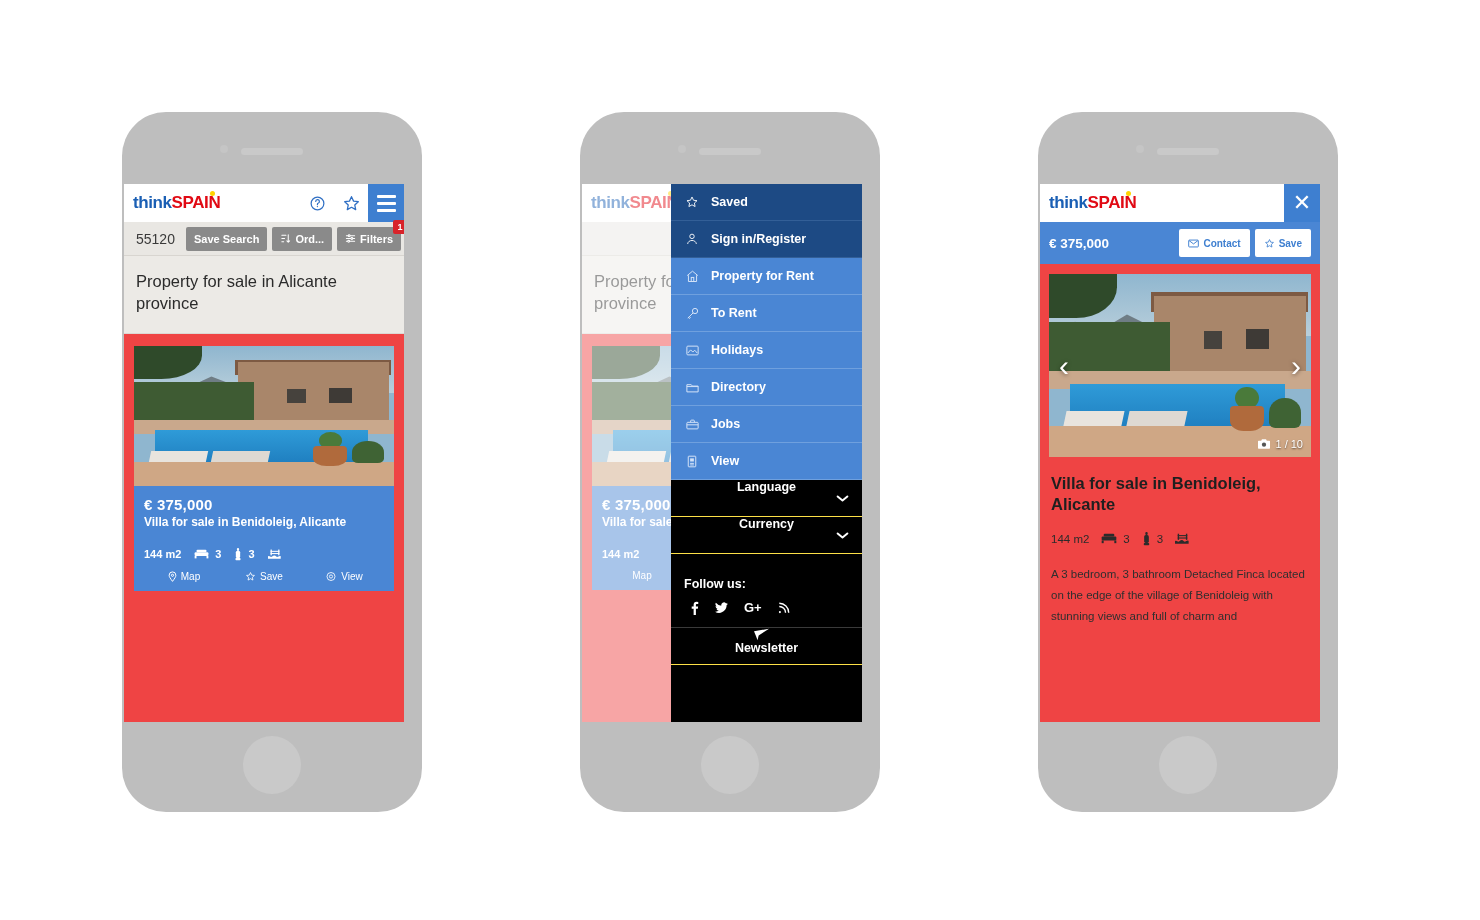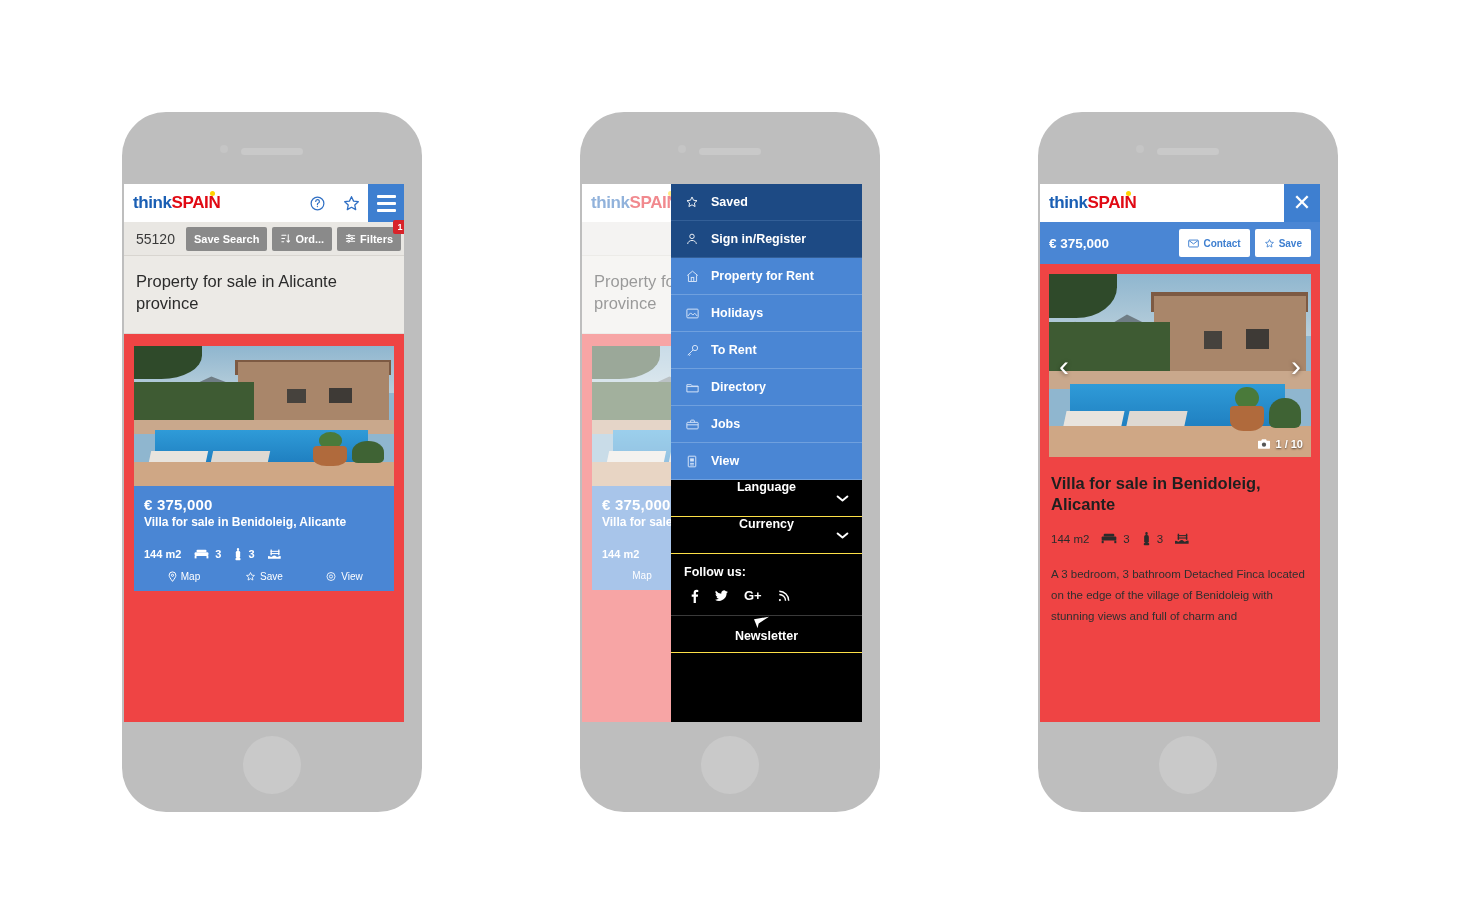--- a/index.html
+++ b/index.html
@@ -161,21 +161,21 @@
     transform: skewX(-12deg); }
   .v-pot { position: absolute; right: 18%; bottom: 14%; width: 13%; height: 14%;
     background: #b06a3c; border-radius: 4px 4px 40% 40%; }
   .v-palm { position: absolute; right: 20%; bottom: 26%; width: 9%; height: 12%;
     background: #4a7a3a; border-radius: 50%; }
   .v-bush { position: absolute; right: 4%; bottom: 16%; width: 12%; height: 16%;
     background: #3f6334; border-radius: 50% 50% 20% 20%; }
 
   .photo-count {
     position: absolute; right: 8px; bottom: 7px;
-    color: #fff; font-size: 11px; font-weight: bold;
+    color: #fff; font-size: 11px; font-weight: normal;
     display: flex; align-items: center; gap: 5px;
     text-shadow: 0 1px 2px rgba(0,0,0,.6);
     text-align: right;
   }
 
   
   .dim-layer { position: absolute; inset: 0; background: rgba(255,255,255,.52); }
   .menu-panel {
     position: absolute; right: 0; top: 0; bottom: 0;
     width: 191px; background: #000;
@@ -194,21 +194,21 @@
     height: 37px; display: flex; align-items: center;
     padding: 0 13px; color: #fff;
     font-size: 12.5px; font-weight: bold;
     background: #000; border-bottom: 1px solid #fde047; flex-direction: column;
   }
   .mi-black .chev { margin-left: auto; font-size: 13px; }
   .follow-block {
     background: #000; color: #fff; padding: 11px 13px 12px;
     border-bottom: 1px solid #3a3a3a;
   }
-  .follow-block .fl-title { font-size: 12.5px; font-weight: bold; }
+  .follow-block .fl-title { font-size: 12.5px; font-weight: bold; margin-top: 12px; }
   .socials { display: flex; gap: 16px; margin-top: 9px; padding-left: 6px; align-items: center; }
   .socials span { font-size: 13px; font-weight: bold; }
 
   
   .price-bar {
     background: #4a86d4; height: 42px;
     display: flex; align-items: center; padding: 0 9px;
   }
   .price-bar .pb-price { color: #fff; font-size: 13.5px; font-weight: bold; }
   .pb-actions { margin-left: auto; display: flex; gap: 5px; }
@@ -531,34 +531,34 @@
               <path d="M3.5 10.5L12 3.5l8.5 7"></path>
                 <path d="M5.5 10v10h13V10"></path>
                 <rect x="10" y="13.5" width="4" height="6.5"></rect>
             </svg>
           </span>
           <span>Property for Rent</span>
         </div>
         <div class="mi">
           <span class="mi-ico">
             <svg width="15" height="15" viewBox="0 0 24 24" fill="none" stroke="#dfeafa" stroke-width="1.6">
-              <rect x="3" y="5" width="18" height="14" rx="1.5"></rect>
-              <path d="M4.5 16l4.5-5 3.5 3.5 3-3 4 4.5"></path>
-            </svg>
-          </span>
-          <span>Holidays</span>
+              <circle cx="16" cy="8" r="4.2"></circle>
+                <path d="M13 11L4.5 19.5M7 17l2 2M5.5 18.5l2 2"></path>
+            </svg>
+          </span>
+          <span>To Rent</span>
         </div>
         <div class="mi">
           <span class="mi-ico">
             <svg width="15" height="15" viewBox="0 0 24 24" fill="none" stroke="#dfeafa" stroke-width="1.6">
-              <circle cx="16" cy="8" r="4.2"></circle>
-                <path d="M13 11L4.5 19.5M7 17l2 2M5.5 18.5l2 2"></path>
-            </svg>
-          </span>
-          <span>To Rent</span>
+              <rect x="3" y="5" width="18" height="14" rx="1.5"></rect>
+              <path d="M4.5 16l4.5-5 3.5 3.5 3-3 4 4.5"></path>
+            </svg>
+          </span>
+          <span>Holidays</span>
         </div>
         <div class="mi">
           <span class="mi-ico">
             <svg width="15" height="15" viewBox="0 0 24 24" fill="none" stroke="#dfeafa" stroke-width="1.6">
               <path d="M3 7.5h7l1.8 2.2H21v9.3H3z"></path>
                 <path d="M3 10.5h18"></path>
             </svg>
           </span>
           <span>Directory</span>
         </div>

